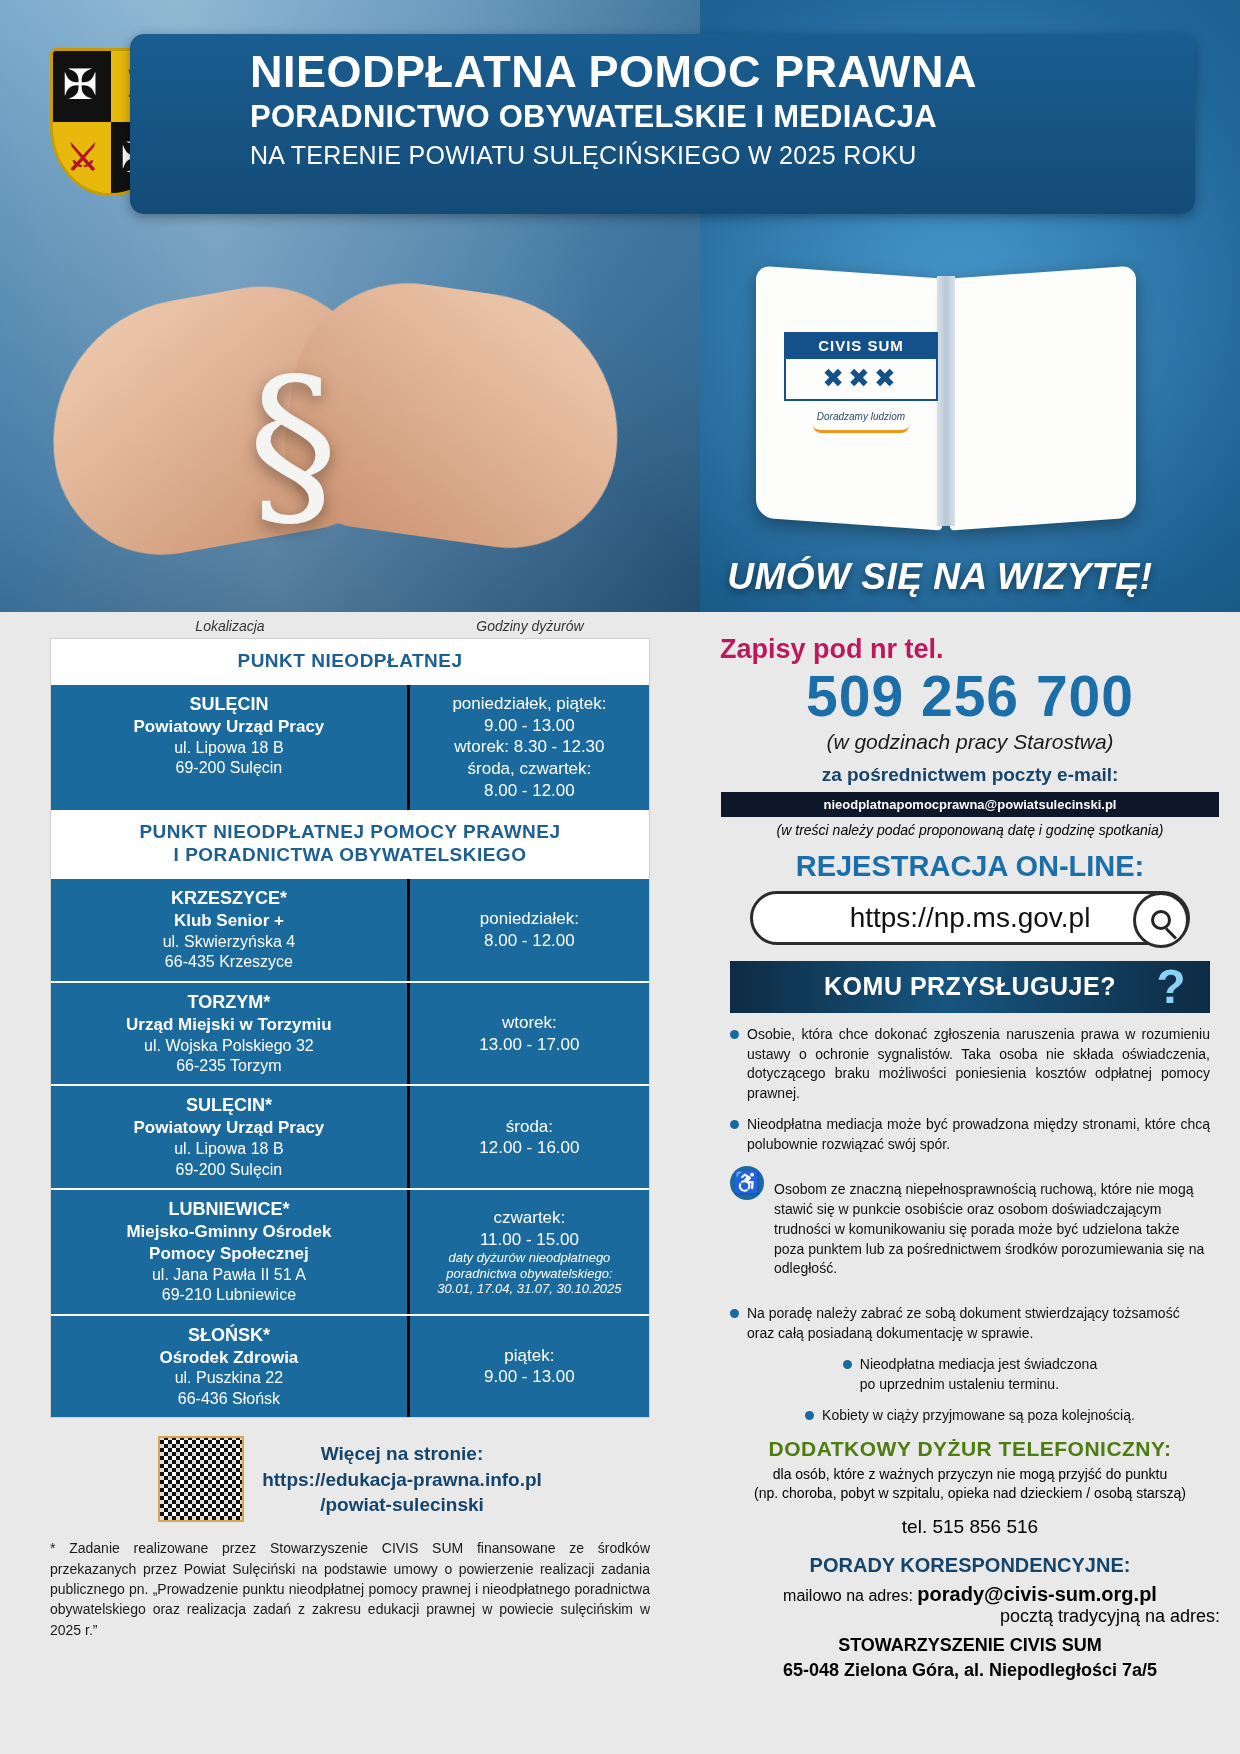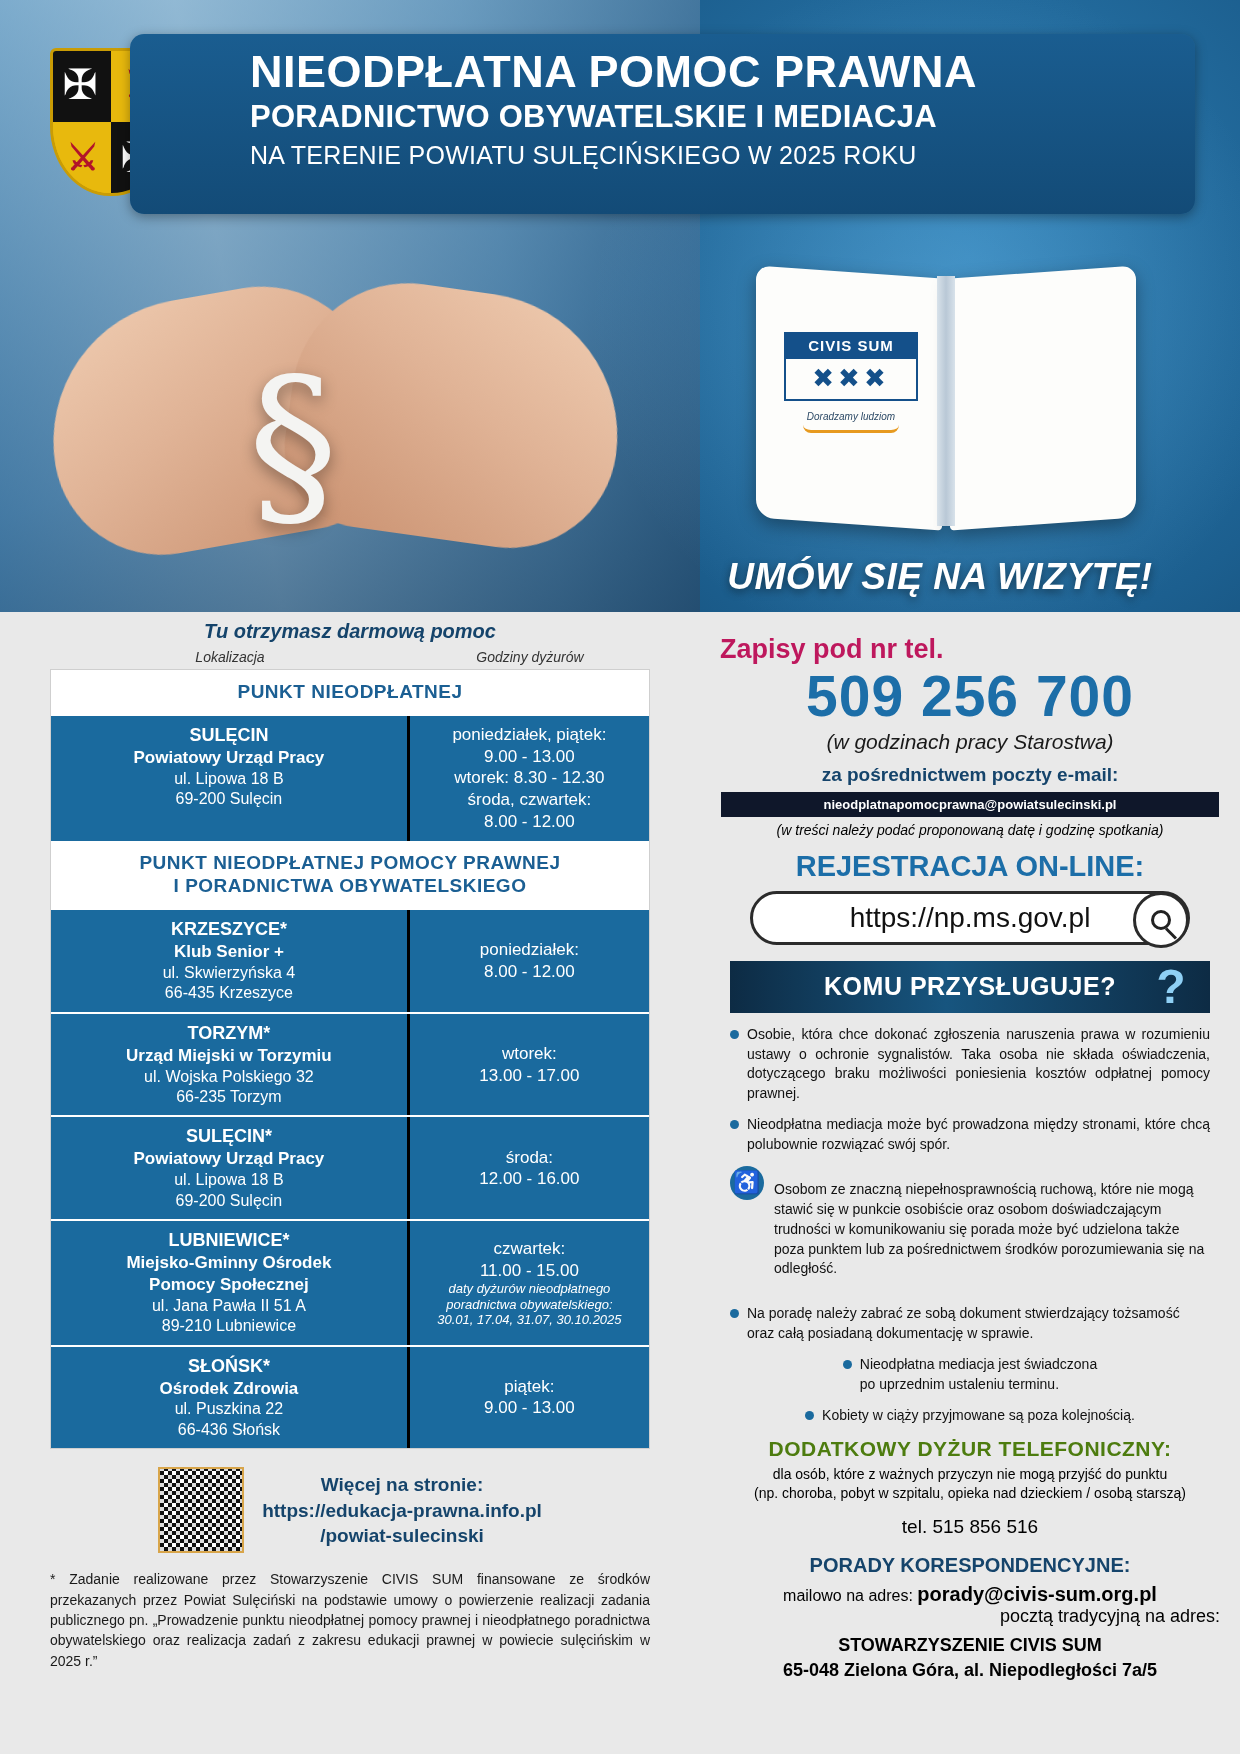--- a/index.html
+++ b/index.html
@@ -90,21 +90,21 @@
     position:absolute; top:0; width:186px; height:252px; background:#fdfdfb;
     box-shadow:0 6px 18px rgba(0,0,0,.35);
   }
   .book .page.left { left:0; border-radius:14px 4px 4px 18px; transform:skewY(4deg); }
   .book .page.right { right:0; border-radius:4px 14px 18px 4px; transform:skewY(-4deg); }
   .book .spine {
     position:absolute; left:181px; top:4px; width:18px; height:250px;
     background:linear-gradient(90deg,#d8e2ea,#b9c8d6,#d8e2ea);
   }
   .civis-logo {
-    position:absolute; left:28px; top:60px; width:134px; text-align:center;
+    position:absolute; left:28px; top:60px; width:154px; text-align:center;
   }
   .civis-name {
     background:#14508a; color:#fff; font-size:15px; font-weight:bold;
     letter-spacing:1px; padding:3px 0; border:2px solid #14508a;
   }
   .civis-figs {
     border:2px solid #14508a; border-top:none; padding:6px 0 8px;
     color:#14508a; font-size:26px; letter-spacing:4px; line-height:1;
   }
   .civis-tag {
@@ -283,21 +283,20 @@
   <div class="title-banner">
     <div class="t1">NIEODPŁATNA POMOC PRAWNA</div>
     <div class="t2">PORADNICTWO OBYWATELSKIE I MEDIACJA</div>
     <div class="t3">NA TERENIE POWIATU SULĘCIŃSKIEGO W 2025 ROKU</div>
   </div>
 
   <div class="umow">UMÓW SIĘ NA WIZYTĘ!</div>
 </div>
 
 <div class="left-col">
-  <div class="tu-otrzymasz">Tu otrzymasz darmową pomoc</div>
   <div class="col-heads">
     <div class="a">Lokalizacja</div>
     <div class="b">Godziny dyżurów</div>
   </div>
 
   <div class="table">
     <div class="sec-title">
       <div>PUNKT  NIEODPŁATNEJ</div>
     </div>
     <div id="rows1">
@@ -358,21 +357,21 @@
             <div style="white-space: pre-line;">środa:
 12.00 - 16.00</div>
           </div>
         </div>
         <div class="row">
           <div class="cell loc">
             <div class="name">LUBNIEWICE*</div>
             <div class="inst" style="white-space:pre-line">Miejsko-Gminny Ośrodek
 Pomocy Społecznej</div>
             <div>ul. Jana Pawła II 51 A</div>
-            <div>89-210 Lubniewice</div>
+            <div>69-210 Lubniewice</div>
           </div>
           <div class="cell hrs">
             <div style="white-space: pre-line;">czwartek:
 11.00 - 15.00</div>
             <div class="small" style="white-space: pre-line;">daty dyżurów nieodpłatnego
 poradnictwa obywatelskiego:
 30.01, 17.04, 31.07, 30.10.2025</div>
           </div>
         </div>
         <div class="row">

